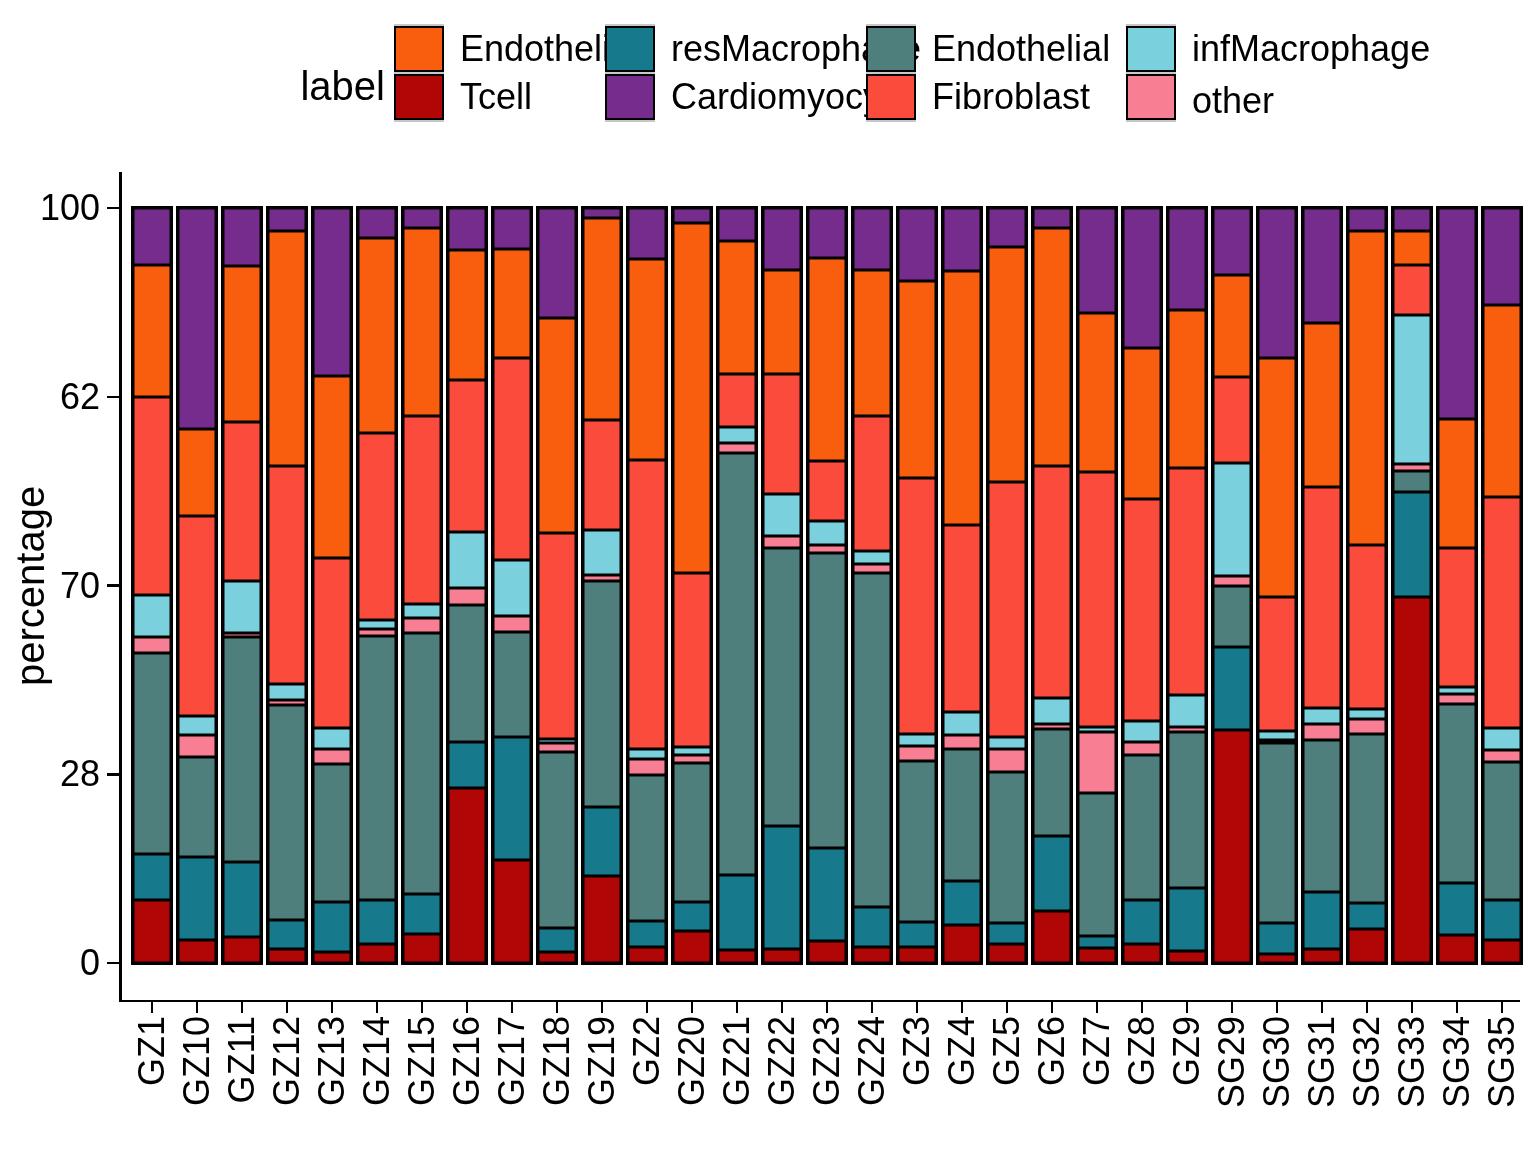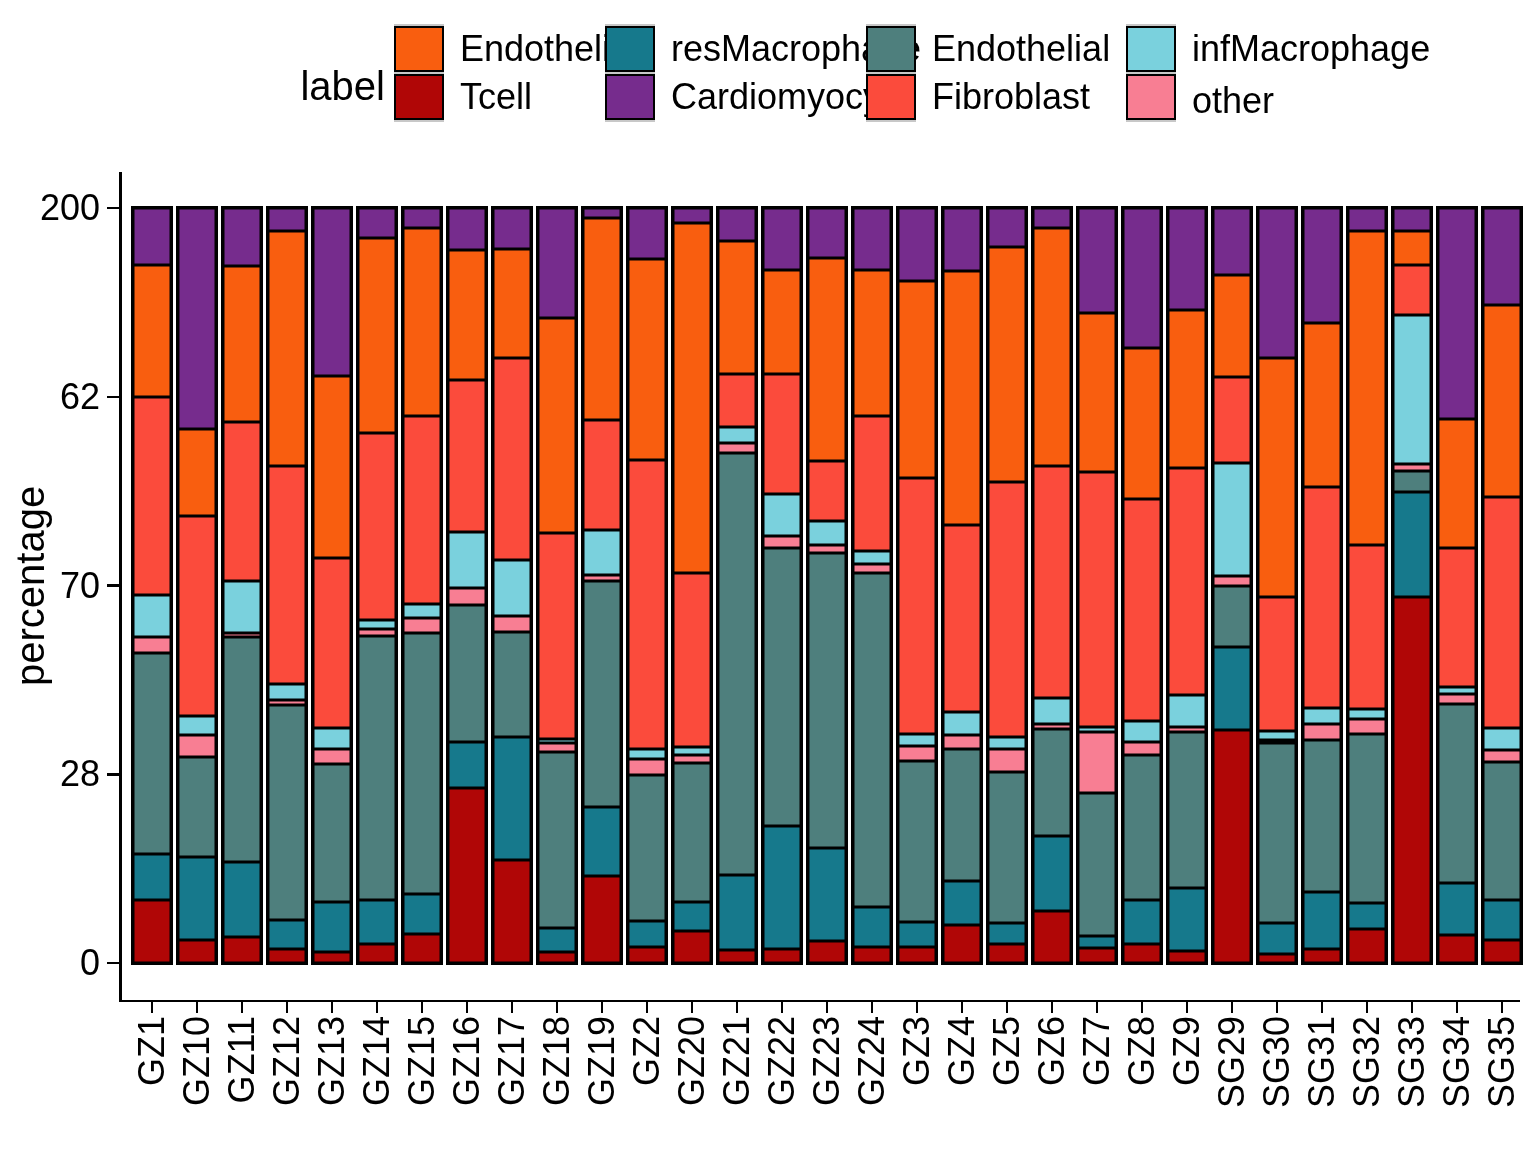--- a/index.html
+++ b/index.html
@@ -64,21 +64,21 @@
   <div id="plot-area">
       <div class="tick" style="left: 107px; top: 961.75px; width: 12px; height: 2.5px;"></div>
       <div class="ytick-label" style="left: 25px; top: 943px; width: 75px;">0</div>
       <div class="tick" style="left: 107px; top: 773px; width: 12px; height: 2.5px;"></div>
       <div class="ytick-label" style="left: 25px; top: 754.25px; width: 75px;">28</div>
       <div class="tick" style="left: 107px; top: 584.25px; width: 12px; height: 2.5px;"></div>
       <div class="ytick-label" style="left: 25px; top: 565.5px; width: 75px;">70</div>
       <div class="tick" style="left: 107px; top: 395.5px; width: 12px; height: 2.5px;"></div>
       <div class="ytick-label" style="left: 25px; top: 376.75px; width: 75px;">62</div>
       <div class="tick" style="left: 107px; top: 206.75px; width: 12px; height: 2.5px;"></div>
-      <div class="ytick-label" style="left: 25px; top: 188px; width: 75px;">200</div>
+      <div class="ytick-label" style="left: 25px; top: 188px; width: 75px;">100</div>
       <div class="tick" style="left: 150.75px; top: 1000px; width: 2.5px; height: 13px;"></div>
       <div class="xtick-label" style="left: 24px; top: 1016px; width: 110px; height: 36px;">GZ1</div>
       <div class="bar" style="left: 131px; top: 206px; width: 42px; height: 759px;">
         <div class="seg" style="height: 8.4%; background: rgb(176, 6, 6);"></div>
         <div class="seg" style="height: 6.1%; background: rgb(22, 121, 140);"></div>
         <div class="seg" style="height: 26.5%; background: rgb(78, 127, 125);"></div>
         <div class="seg" style="height: 2.2%; background: rgb(248, 126, 147);"></div>
         <div class="seg" style="height: 5.5%; background: rgb(122, 209, 221);"></div>
         <div class="seg" style="height: 26.3%; background: rgb(251, 75, 60);"></div>
         <div class="seg" style="height: 17.5%; background: rgb(249, 94, 15);"></div>

